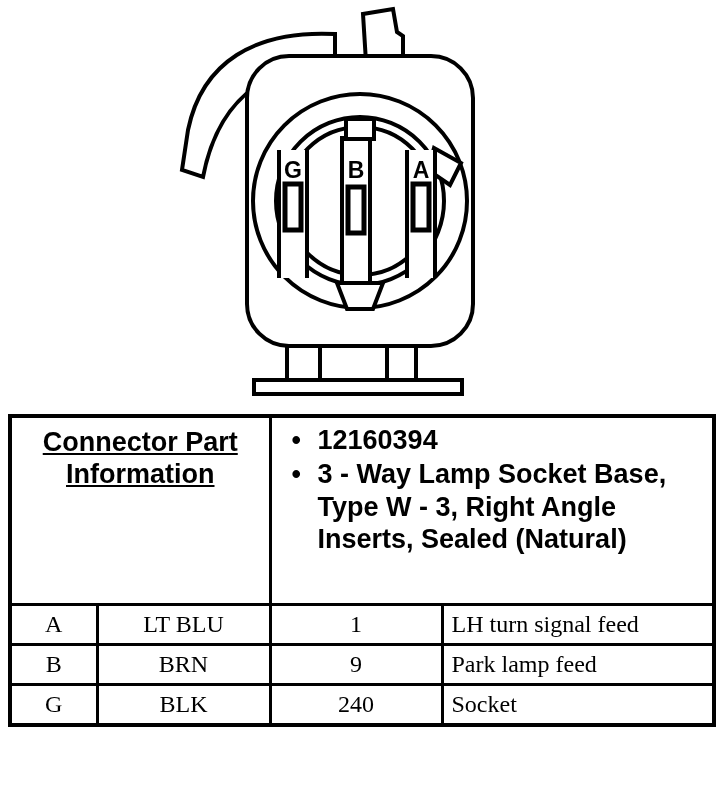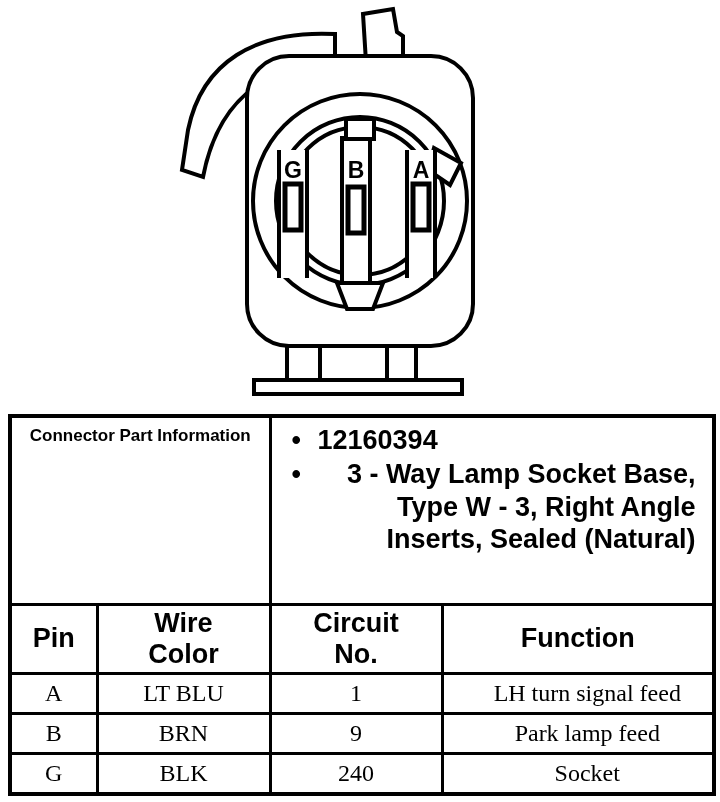--- a/index.html
+++ b/index.html
@@ -30,55 +30,56 @@
     width: 704px;
     margin: 6px 0 0 8px;
     border: 4px solid #000;
   }
   table.conn td { border: 3px solid #000; overflow: hidden; }
 
   td.info-label {
     vertical-align: top;
     text-align: center;
     font-weight: bold;
-    font-size: 17px;
+    font-size: 27px;
     line-height: 1.2;
     padding-top: 8px;
     height: 176px;
+    text-decoration: underline;
   }
   td.info-detail { vertical-align: top; padding: 6px 6px 0 20px; }
   .bullet-item {
     display: flex;
     align-items: flex-start;
     font-weight: bold;
     font-size: 27px;
     line-height: 1.2;
     margin-bottom: 2px;
   }
   .bullet-item .dot { width: 26px; flex: 0 0 26px; }
-  .bullet-item .txt { max-width: 378px; text-align: right; }
+  .bullet-item .txt { max-width: 378px; }
 
   td.hdr {
     text-align: center;
     vertical-align: middle;
     font-weight: bold;
     font-size: 27px;
     line-height: 1.15;
     white-space: pre-line;
     height: 64px;
   }
 
   tr.datarow td {
     font-family: "Liberation Serif", serif;
     font-size: 24px;
     text-align: center;
     vertical-align: middle;
     height: 35px;
   }
-  tr.datarow td.fn { text-align: center; padding-left: 20px; }
+  tr.datarow td.fn { text-align: left; padding-left: 8px; }
 </style>
 </head>
 <body>
 
 <div class="page">
 
   <div class="diagram-wrap">
     <svg width="720" height="408" viewBox="0 0 720 408">
 
       <path class="outline" d="M 335 34 C 255 30 202 62 188 130 L 182 170 L 203 177 C 216 110 254 66 335 64 Z"></path>
@@ -145,28 +146,20 @@
           <span class="dot">•</span>
           <span class="txt">12160394</span>
         </div>
         <div class="bullet-item">
           <span class="dot">•</span>
           <span class="txt">3 - Way Lamp Socket Base, Type W - 3, Right Angle Inserts, Sealed (Natural)</span>
         </div>
       </td>
     </tr>
 
-    <tr>
-      <td class="hdr">Pin</td>
-      <td class="hdr">Wire
-Color</td>
-      <td class="hdr">Circuit
-No.</td>
-      <td class="hdr">Function</td>
-    </tr>
 
     <tr class="datarow">
       <td>A</td>
       <td>LT BLU</td>
       <td>1</td>
       <td class="fn">LH turn signal feed</td>
     </tr>
     <tr class="datarow">
       <td>B</td>
       <td>BRN</td>

